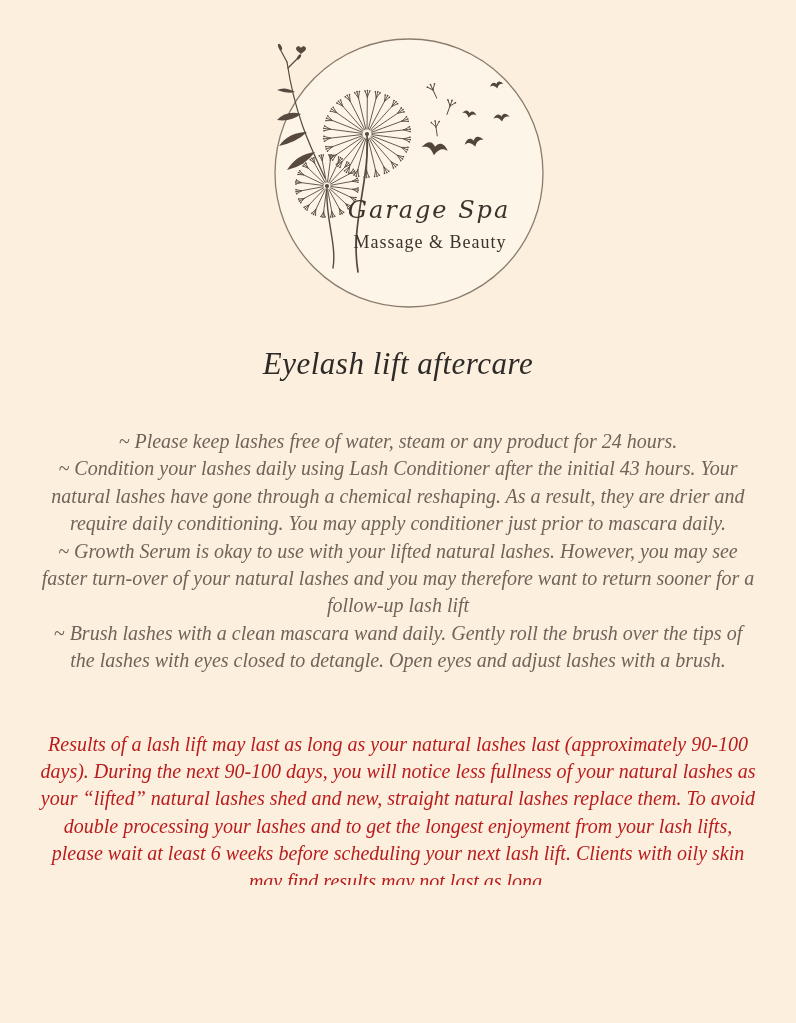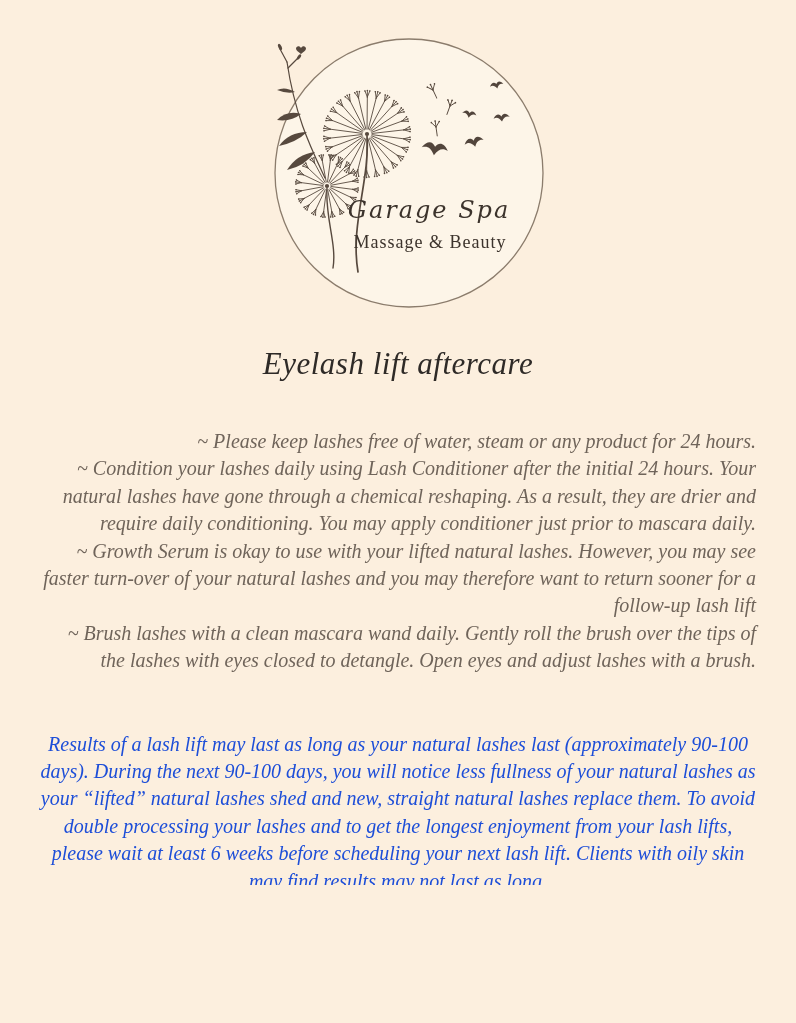--- a/index.html
+++ b/index.html
@@ -37,34 +37,34 @@
     font-size:31px;
     letter-spacing:0.5px;
     color:#2e2a27;
   }
   .points{
     width:716px;
     margin:46px auto 0;
   }
   .points p{
     margin:0;
-    text-align:right;
+    text-align:center;
     font-style:italic;
     font-size:20px;
     line-height:27.4px;
     color:#6f645a;
   }
   .closing{
     width:716px;
     margin:56px auto 16px;
     text-align:center;
     font-style:italic;
     font-size:20px;
     line-height:27.4px;
-    color:#1d4ed8;
+    color:#b91c1c;
   }
 </style>
 </head>
 <body>
 
 <div class="page">
 
   <svg class="logo-svg" width="344" height="302" viewBox="0 0 344 302">
     <defs>
       <path id="bird" d="M0,6 C3,1 6.5,1 8.5,4.5 C10.5,1 14,1 17,6 C13.5,4.5 11,5.5 8.5,10 C6,5.5 3.5,4.5 0,6 Z"></path>
@@ -455,20 +455,20 @@
     </g>
 
     <text class="logo-script" x="192" y="198" text-anchor="middle">Garage Spa</text>
     <text class="logo-tagline" x="193" y="228" text-anchor="middle">Massage &amp; Beauty</text>
   </svg>
 
   <h1 class="page-title">Eyelash lift aftercare</h1>
 
   <div class="points">
     <p>~ Please keep lashes free of water, steam or any product for 24 hours.</p>
-    <p>~ Condition your lashes daily using Lash Conditioner after the initial 24 hours. Your natural lashes have gone through a chemical reshaping. As a result, they are drier and require daily conditioning. You may apply conditioner just prior to mascara daily.</p>
+    <p>~ Condition your lashes daily using Lash Conditioner after the initial 43 hours. Your natural lashes have gone through a chemical reshaping. As a result, they are drier and require daily conditioning. You may apply conditioner just prior to mascara daily.</p>
     <p>~ Growth Serum is okay to use with your lifted natural lashes.  However, you may see faster turn-over of your natural lashes and you may therefore want to return sooner for a follow-up lash lift</p>
     <p>~ Brush lashes with a clean mascara wand daily.  Gently roll the brush over the tips of the lashes with eyes closed to detangle. Open eyes and adjust lashes with a brush.</p>
   </div>
 
   <p class="closing">Results of a lash lift may last as long as your natural lashes last (approximately 90-100 days). During the next 90-100 days, you will notice less fullness of your natural lashes as your “lifted” natural lashes shed and new, straight natural lashes replace them. To avoid double processing your lashes and to get the longest enjoyment from your lash lifts, please wait at least 6 weeks before scheduling your next lash lift. Clients with oily skin may find results may not last as long.</p>
 
 </div>
 
 </body></html>

